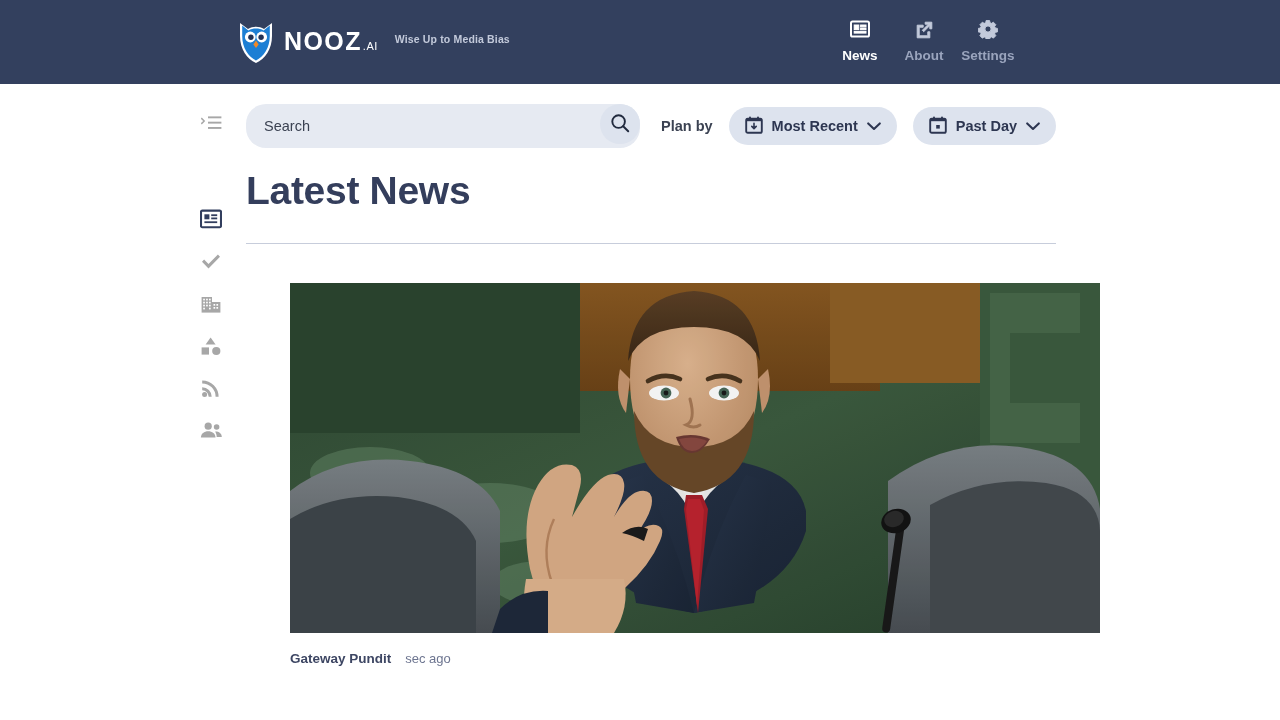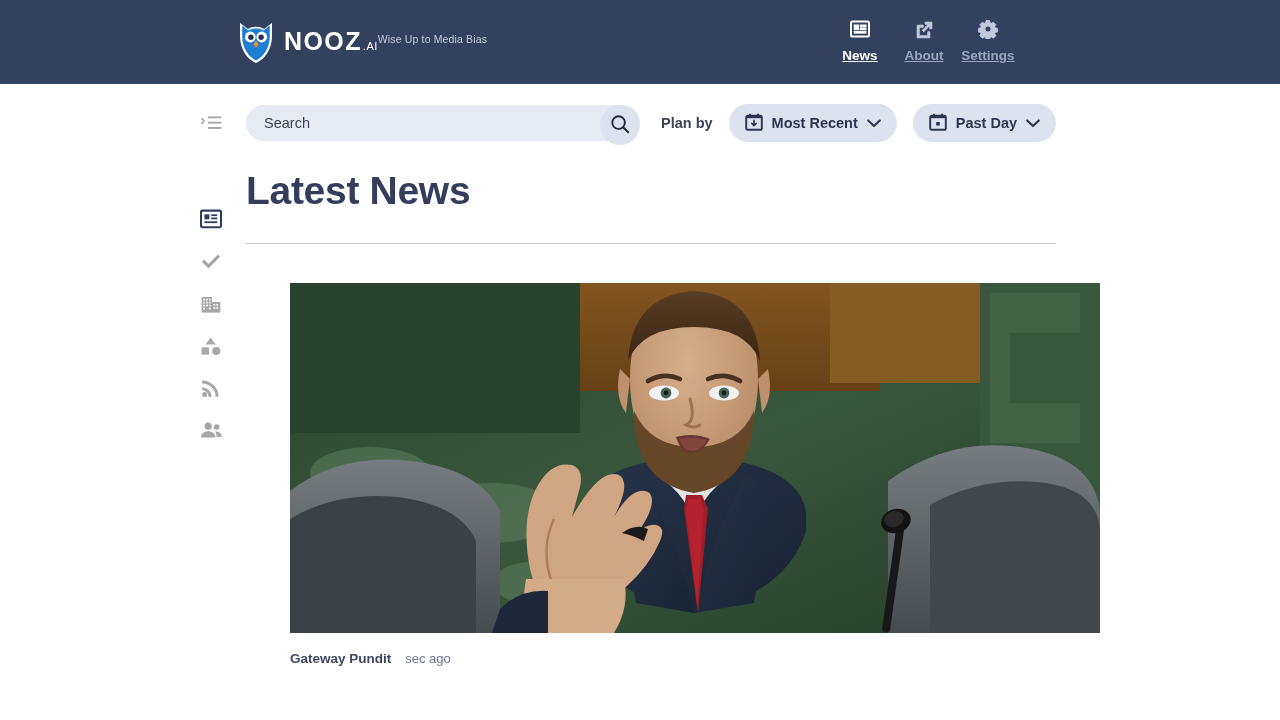--- a/index.html
+++ b/index.html
@@ -27,35 +27,35 @@
     display: flex; align-items: baseline;
     color: #ffffff;
     font-size: 25px; font-weight: 700; letter-spacing: 1.4px;
     line-height: 1;
   }
   .logo-suffix {
     font-size: 11px; font-weight: 400; letter-spacing: 0.5px;
     color: #ffffff; margin-left: 1px;
   }
   .logo-tagline {
-    color: #c3cadb; font-size: 10.5px; font-weight: 400;
-    letter-spacing: 0.15px; margin-top: 4px;
+    color: #c3cadb; font-size: 10.5px; font-weight: 700;
+    letter-spacing: 0.15px; margin-top: 4px; margin-left: 17px;
   }
 
   .nav {
     position: absolute; left: 828px; top: 18px;
     display: flex; gap: 0;
   }
   .nav-item {
     width: 64px;
     display: flex; flex-direction: column; align-items: center;
     cursor: pointer; text-decoration: none;
   }
   .nav-icon { height: 22px; display: flex; align-items: center; justify-content: center; }
-  .nav-label { font-size: 13.5px; font-weight: 700; margin-top: 8px; text-decoration: underline; }
+  .nav-label { font-size: 13.5px; font-weight: 700; margin-top: 8px; }
   .nav-item.active .nav-label { color: #ffffff; }
   .nav-item.active .nav-icon svg { fill: #ffffff; stroke: #ffffff; }
   .nav-item.dim .nav-label { color: #9aa4bd; }
   .nav-item.dim .nav-icon svg { fill: #c3cadb; stroke: #c3cadb; }
 
   
   .sidebar {
     position: absolute; left: 190px; top: 84px;
     width: 42px; height: 636px;
     background: #ffffff;
@@ -69,21 +69,21 @@
   .side-btn svg { fill: #a7a7a7; }
   .side-btn.active svg { fill: #323e5e; }
 
   
   .toolbar {
     position: absolute; left: 246px; top: 104px;
     display: flex; align-items: center;
   }
   .search-wrap {
     position: relative;
-    width: 394px; height: 36px;
+    width: 394px; height: 44px;
     background: #e6eaf2; border-radius: 20px;
     display: flex; align-items: center;
   }
   .search-input {
     border: none; outline: none; background: transparent;
     font-family: "Liberation Sans", sans-serif;
     font-size: 14.5px; color: #3b4252;
     padding: 0 52px 0 18px; width: 100%; height: 100%;
   }
   .search-input::placeholder { color: #3b4252; opacity: 1; }

